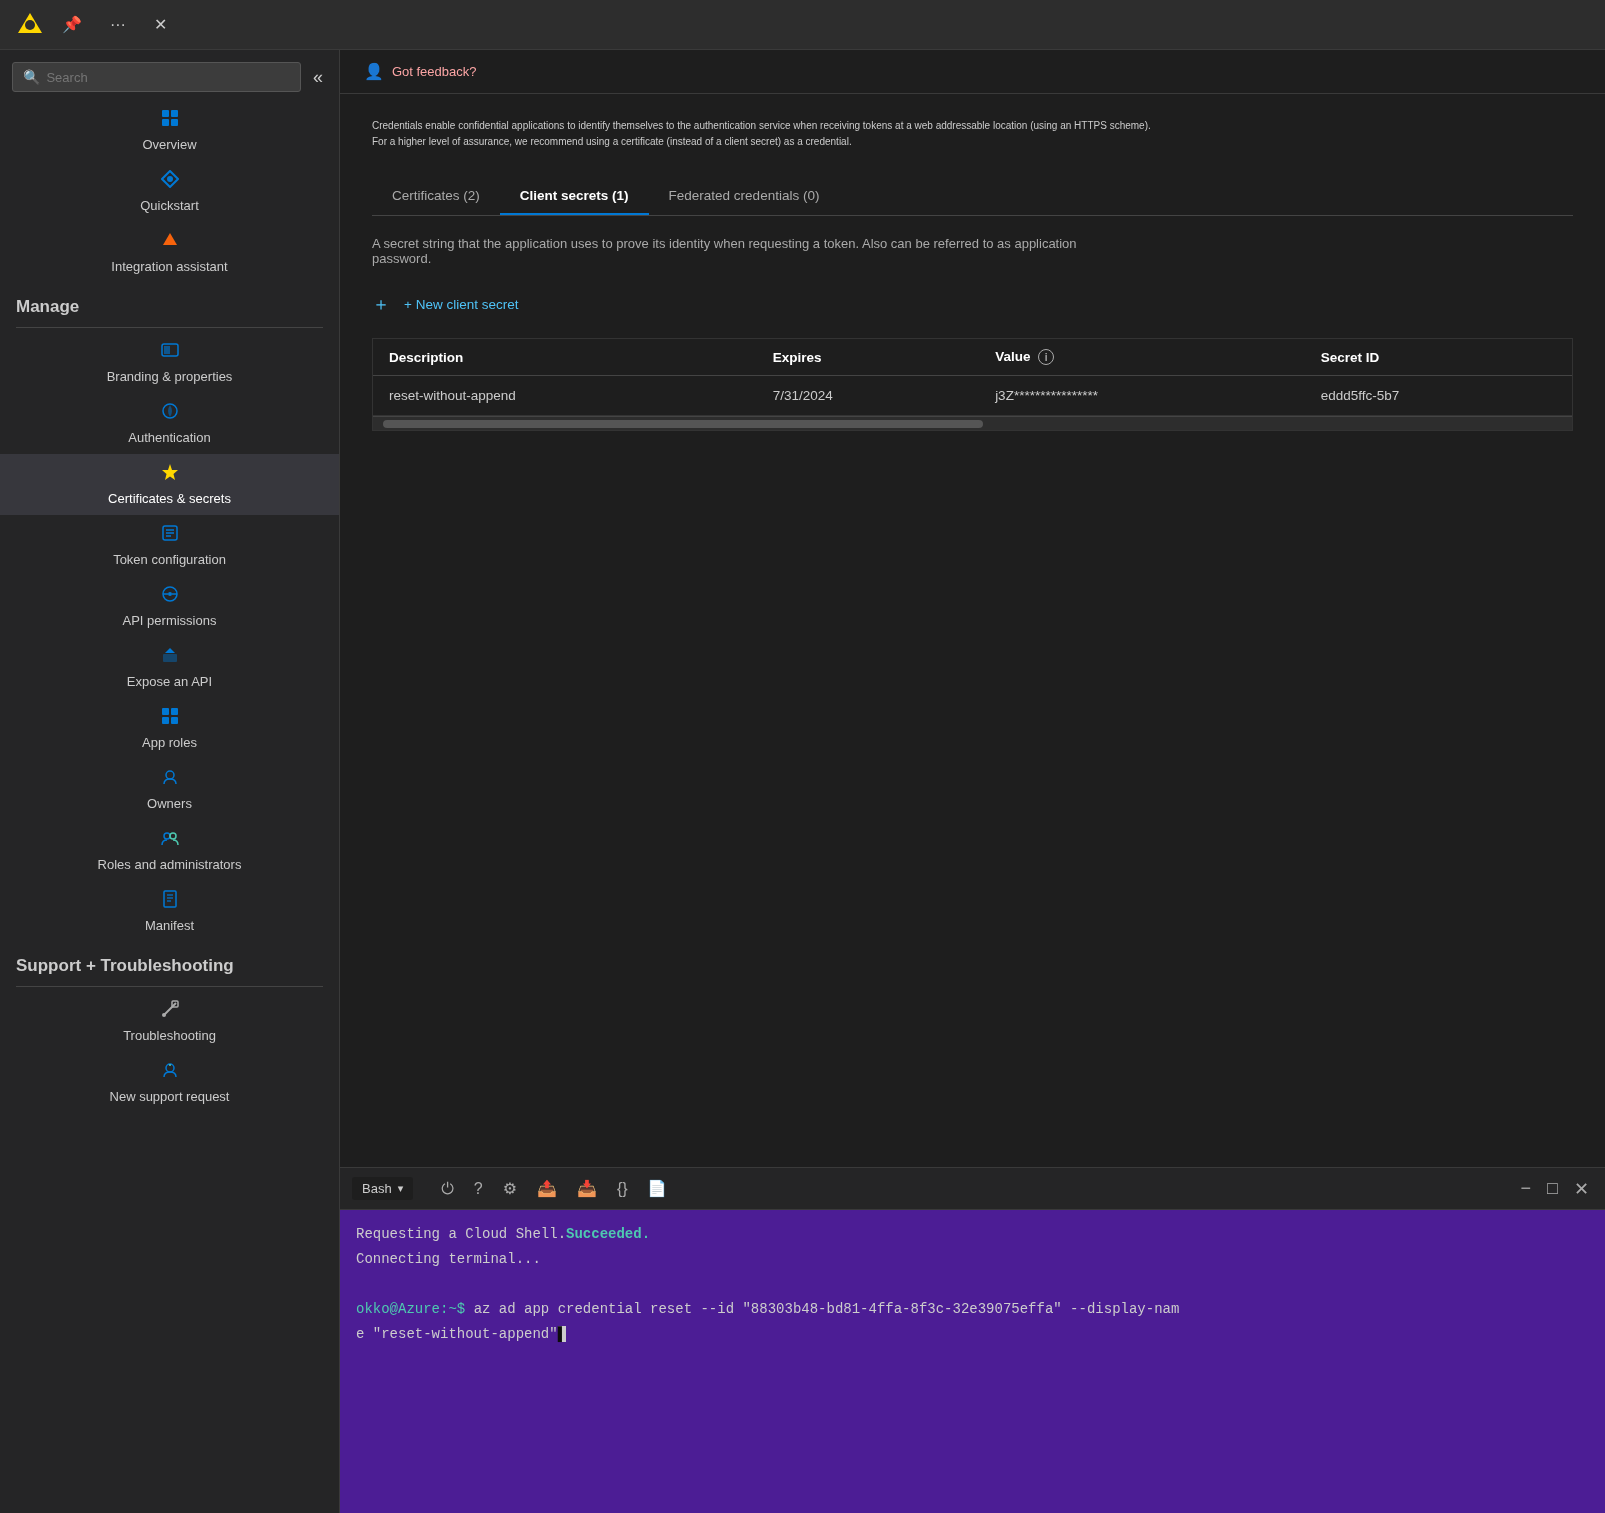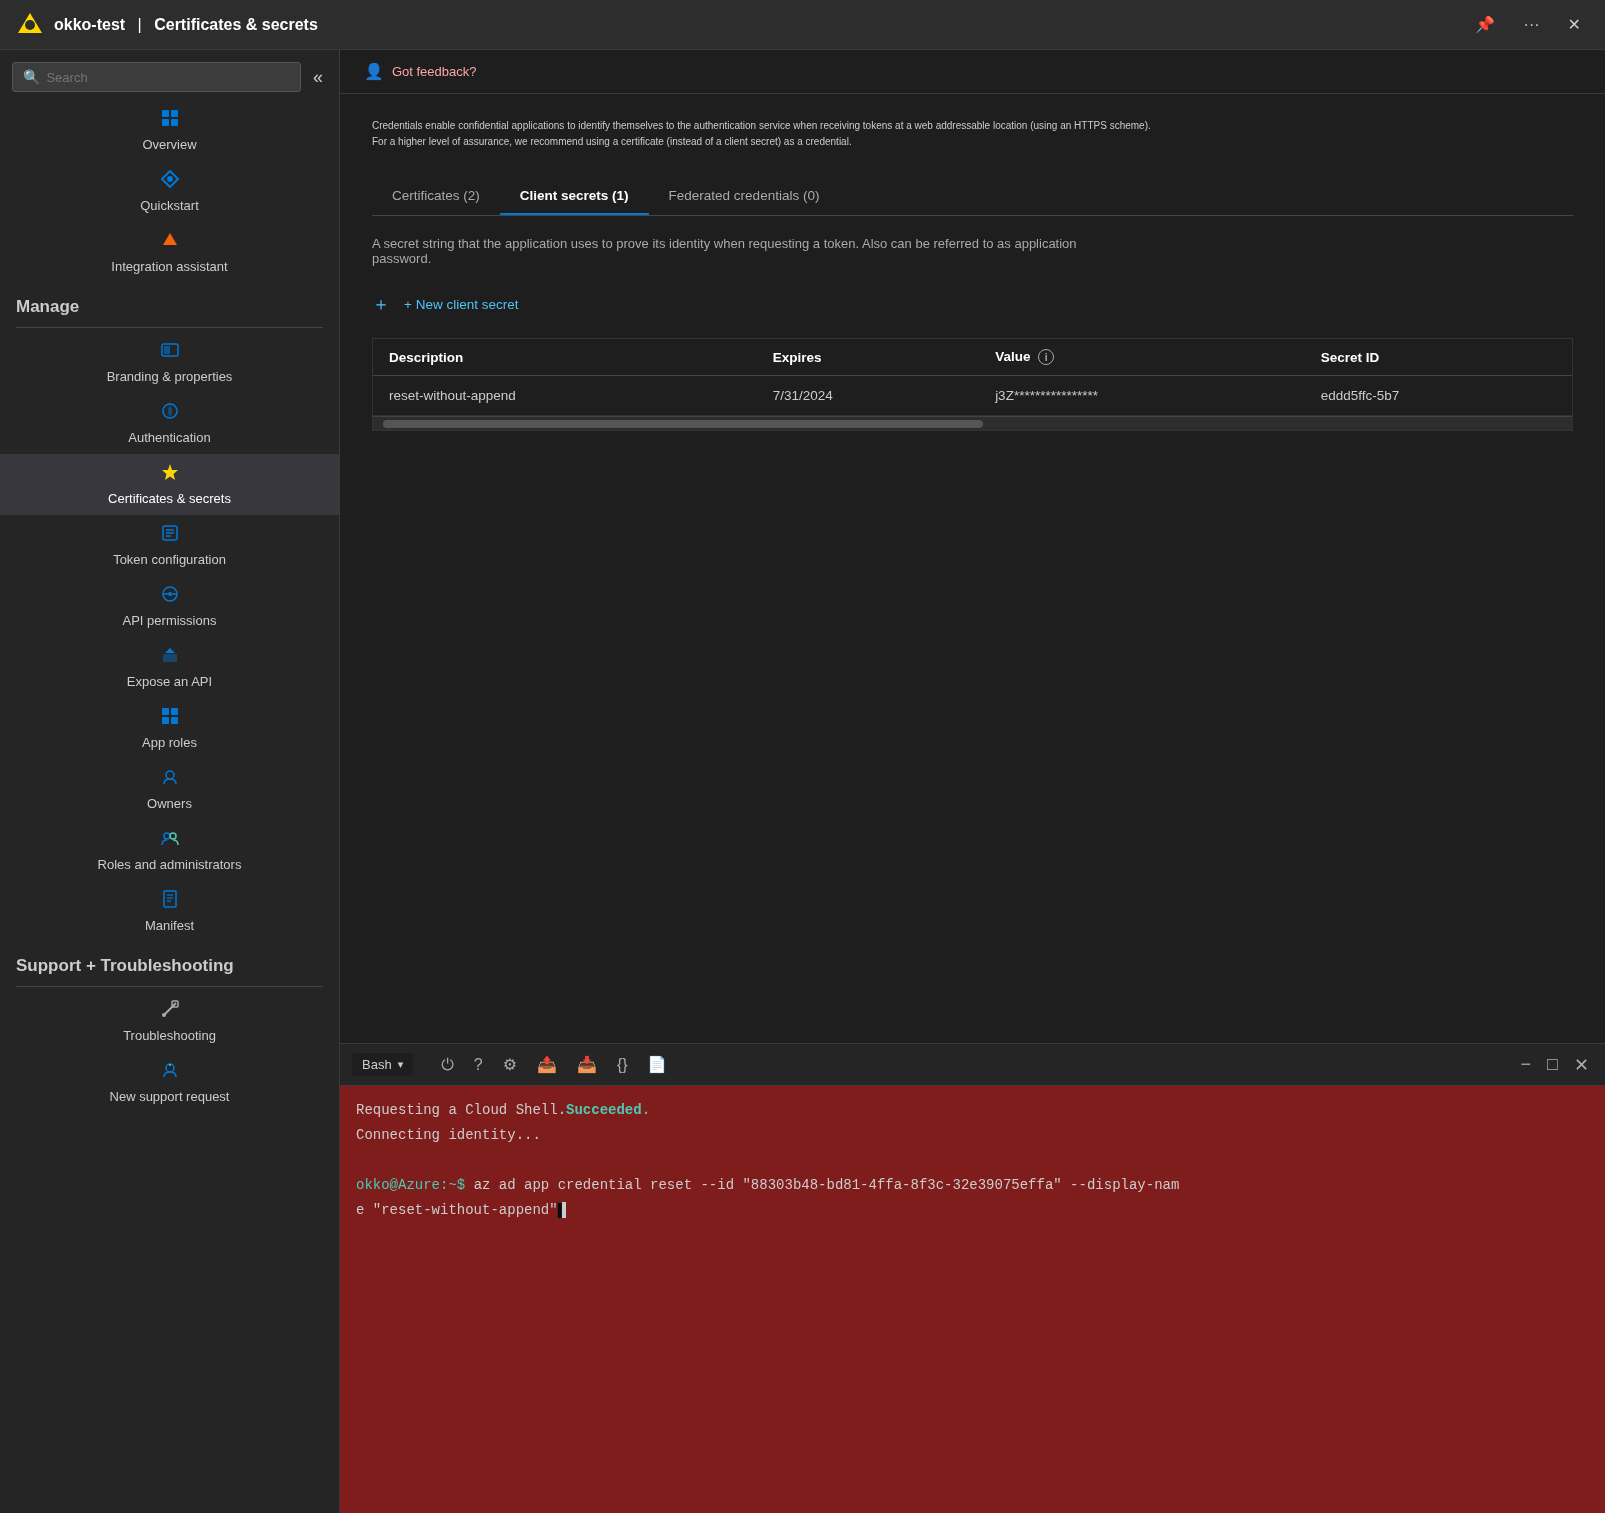--- a/index.html
+++ b/index.html
@@ -286,22 +286,22 @@
       background: #555;
       border-radius: 4px;
       position: absolute;
       top: 3px;
       left: 10px;
       width: 600px;
     }
 
     
     .terminal-panel {
-      height: 470px;
-      background: #7f1d1d;
+      height: 346px;
+      background: #4c1d95;
       border-top: 1px solid #3a3a3a;
       display: flex;
       flex-direction: column;
       flex-shrink: 0;
     }
 
     .terminal-header {
       background: #252526;
       height: 42px;
       display: flex;
@@ -384,25 +384,20 @@
   </style>
 </head>
 <body>
 
 <div class="title-bar">
   <div class="title-bar-icon">
     <svg width="28" height="28" viewBox="0 0 28 28">
       <polygon points="14,2 26,22 2,22" fill="#ffd700"></polygon>
       <circle cx="14" cy="14" r="5" fill="#2d2d2d"></circle>
     </svg>
-  </div>
-  <div class="title-bar-text">
-    <span>okko-test</span>
-    <span style="font-weight:300; margin: 0 8px;">|</span>
-    <span>Certificates &amp; secrets</span>
   </div>
   <div class="title-bar-actions">
     <button class="title-bar-btn" title="Pin">📌</button>
     <button class="title-bar-btn" title="More">···</button>
     <button class="title-bar-btn" title="Close">✕</button>
   </div>
 </div>
 
 <div class="main-layout">
 
@@ -675,21 +670,21 @@
           <button class="win-btn">□</button>
           <button class="win-btn">✕</button>
         </div>
       </div>
 
       <div class="terminal-body">
         <div class="terminal-line">
           <span>Requesting a Cloud Shell.</span><span class="terminal-success">Succeeded.</span>
         </div>
         <div class="terminal-line">
-          <span>Connecting identity...</span>
+          <span>Connecting terminal...</span>
         </div>
         <div class="terminal-line">&nbsp;</div>
         <div class="terminal-line">
           <span class="terminal-prompt">okko@Azure:~$</span>
           <span class="terminal-command"> az ad app credential reset --id "88303b48-bd81-4ffa-8f3c-32e39075effa" --display-nam</span>
         </div>
         <div class="terminal-line">
           <span class="terminal-command">e "reset-without-append"</span><span style="background:#cccccc; color:#0c0c0c; font-size:14px;">▌</span>
         </div>
       </div>

